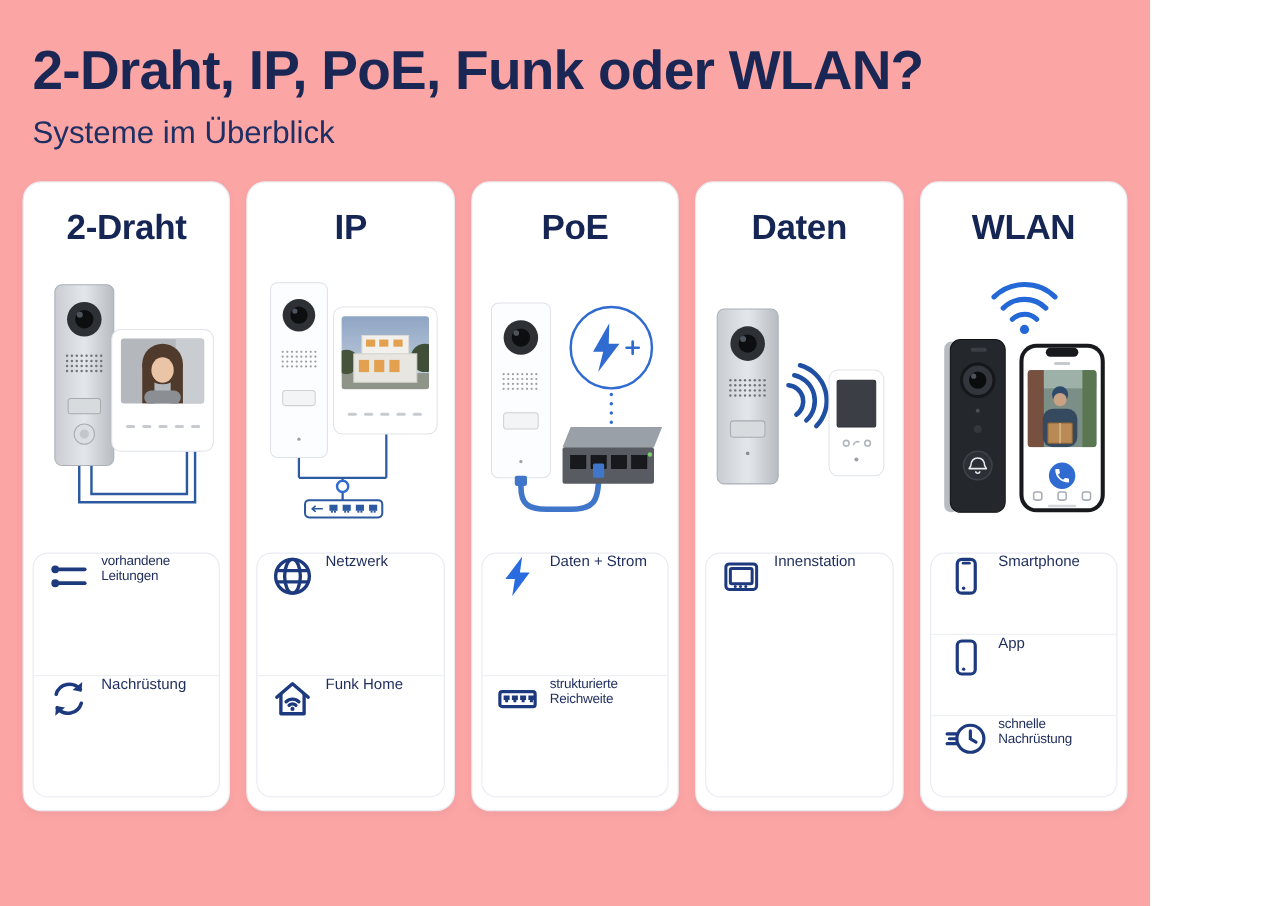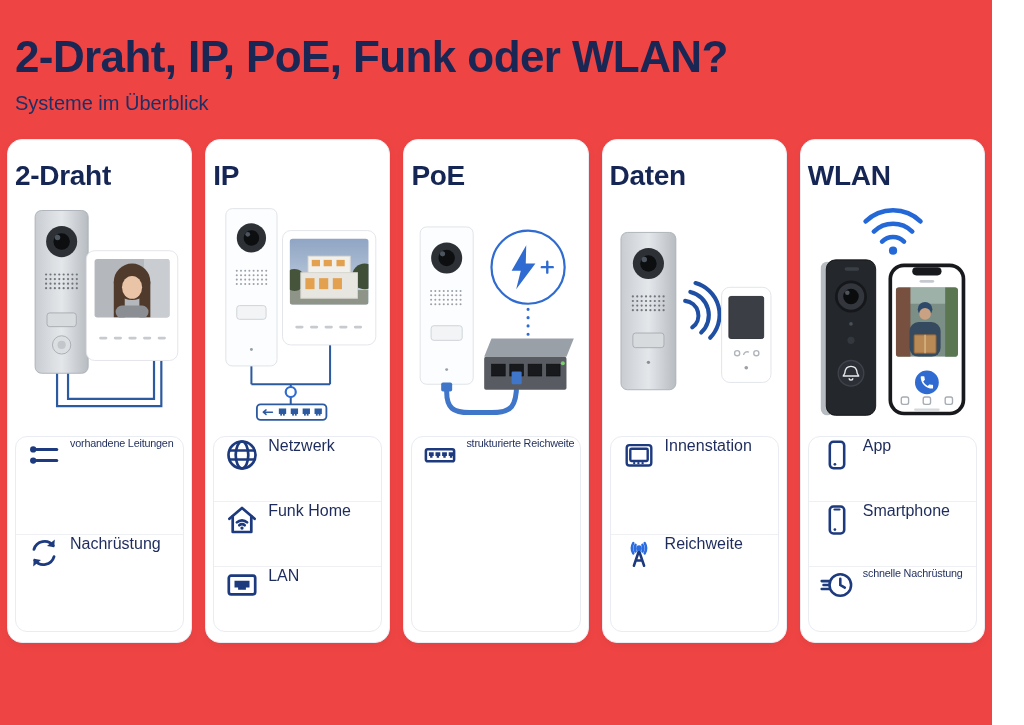--- a/index.html
+++ b/index.html
@@ -1,32 +1,32 @@
 <!DOCTYPE html>
 <html><head>
 <meta charset="utf-8">
 <title>Systeme im Überblick</title>
 <style>
   html,body{margin:0;padding:0;background:#ffffff;font-family:"Liberation Sans",sans-serif;}
-  .page{width:992px;height:725px;position:relative;overflow:hidden;background:#ef4444;box-sizing:border-box;padding:24px 7px 0;}
+  .page{width:920px;height:725px;position:relative;overflow:hidden;background:#fca5a5;box-sizing:border-box;padding:24px 18px 0;}
   .page-header{margin:0 8px;}
   h1.title{margin:8px 0 0;font-size:44px;font-weight:700;letter-spacing:-0.6px;color:#1a2754;}
-  p.subtitle{margin:10px 0 0;font-size:20px;font-weight:400;color:#1e2f63;}
+  p.subtitle{margin:10px 0 0;font-size:25px;font-weight:400;color:#1e2f63;}
   .cards{display:grid;grid-template-columns:repeat(5,1fr);gap:13px;margin-top:24px;}
   .card{background:#ffffff;border:1px solid #eaecf1;border-radius:15px;box-shadow:0 3px 8px rgba(20,30,60,.05);
         height:504px;padding:8px 7px 10px;box-sizing:border-box;display:flex;flex-direction:column;}
-  .card-title{margin:12px 0 2px;text-align:left;font-size:28px;font-weight:700;color:#152554;letter-spacing:-0.3px;}
+  .card-title{margin:12px 0 2px;text-align:center;font-size:28px;font-weight:700;color:#152554;letter-spacing:-0.3px;}
   .illu{height:236px;flex:none;}
   .illu svg{width:100%;height:100%;display:block;}
   .features{border:1px solid #e9ecf2;border-radius:12px;margin-top:6px;flex:1;display:flex;flex-direction:column;background:#fff;}
   .feature{flex:1;display:flex;align-items:flex-start;gap:8px;padding:0 4px 0 10px;}
   .feature + .feature{border-top:1px solid #eef0f4;}
   .f-icon{width:36px;height:36px;flex:none;display:flex;align-items:center;justify-content:center;}
   .f-icon svg{width:100%;height:100%;}
-  .f-label{font-size:16px;color:#1d2c5c;line-height:1.15;font-weight:500;}
+  .f-label{font-size:12px;color:#1d2c5c;line-height:1.15;font-weight:500;}
   .f-label.small{font-size:10.8px;letter-spacing:-0.2px;}
 </style>
 </head>
 <body>
 
 <div class="page">
   <header class="page-header">
     <h1 class="title">2-Draht, IP, PoE, Funk oder WLAN?</h1>
     <p class="subtitle">Systeme im Überblick</p>
   </header>
@@ -259,29 +259,20 @@
               <svg viewBox="0 0 24 24" fill="none" stroke="#1d3a7e" stroke-width="1.8" stroke-linecap="round" stroke-linejoin="round">
                 <path d="M3.6,11.2 L12,4 L20.4,11.2"></path>
                 <path d="M5.8,9.6 V20 H18.2 V9.6"></path>
                 <path d="M8.6,13.6 a4.8,4.8 0 0 1 6.8,0"></path>
                 <path d="M10.2,15.5 a2.6,2.6 0 0 1 3.6,0"></path>
                 <circle cx="12" cy="17.4" r="1.1" fill="#1d3a7e" stroke="none"></circle>
               </svg>
             </span>
             <span class="f-label">Funk Home</span>
           </div>
-          <div class="feature">
-            <span class="f-icon">
-              <svg viewBox="0 0 24 24">
-                <rect x="3.2" y="5.8" width="17.6" height="12.4" rx="1.5" fill="none" stroke="#1d3a7e" stroke-width="1.8"></rect>
-                <path d="M7,9.2 h10 v4.4 h-2.4 v1.6 h-5.2 v-1.6 h-2.4 z" fill="#1d3a7e"></path>
-              </svg>
-            </span>
-            <span class="f-label">LAN</span>
-          </div>
         </div>
       </section>
       <section class="card">
         <h2 class="card-title">PoE</h2>
         <div class="illu">
           <svg viewBox="0 0 185 238" xmlns="http://www.w3.org/2000/svg" preserveAspectRatio="xMidYMid meet">
  <g>
   <circle cx="128" cy="70" r="40" fill="#ffffff" stroke="#2f6bd0" stroke-width="2.4"></circle>
   <path d="M126,46 L110,74 L120,74 L115,94 L136,66 L125.5,66 Z" fill="#2f6bd0"></path>
   <path d="M149,64 v12 M143,70 h12" stroke="#2f6bd0" stroke-width="2.6" stroke-linecap="round"></path>
@@ -340,20 +331,28 @@
               </g>
   <circle cx="166" cy="175" r="2.2" fill="#79d06c"></circle>
   <rect x="110" y="184" width="11" height="14" rx="1.5" fill="#3f76c9"></rect>
  </g>
 </svg>
         </div>
         <div class="features">
           <div class="feature">
             <span class="f-icon">
               <svg viewBox="0 0 24 24">
+                <path d="M14.5,1.5 L5.5,13.5 L10.6,13.5 L9.2,22.5 L18.5,10 L13.3,10 Z" fill="#2b6be0"></path>
+              </svg>
+            </span>
+            <span class="f-label">Daten + Strom</span>
+          </div>
+          <div class="feature">
+            <span class="f-icon">
+              <svg viewBox="0 0 24 24">
                 <rect x="2.6" y="8.2" width="18.8" height="8" rx="1.2" fill="none" stroke="#1d3a7e" stroke-width="1.7"></rect>
                 <g fill="#1d3a7e">
                   <path d="M4.6,10.2 h3.2 v2.4 h-0.8 v1.2 h-1.6 v-1.2 h-0.8 z"></path>
                   <path d="M9,10.2 h3.2 v2.4 h-0.8 v1.2 h-1.6 v-1.2 h-0.8 z"></path>
                   <path d="M13.4,10.2 h3.2 v2.4 h-0.8 v1.2 h-1.6 v-1.2 h-0.8 z"></path>
                   <path d="M17.8,10.2 h3.2 v2.4 h-0.8 v1.2 h-1.6 v-1.2 h-0.8 z"></path>
                 </g>
               </svg>
             </span>
             <span class="f-label small">strukturierte Reichweite</span>
@@ -436,37 +435,20 @@
                 <rect x="6.2" y="7.8" width="11.6" height="8.2" rx="0.8"></rect>
                 <g fill="#1d3a7e" stroke="none">
                   <circle cx="8.8" cy="17.4" r="0.8"></circle>
                   <circle cx="11.6" cy="17.4" r="0.8"></circle>
                   <circle cx="14.4" cy="17.4" r="0.8"></circle>
                 </g>
               </svg>
             </span>
             <span class="f-label">Innenstation</span>
           </div>
-          <div class="feature">
-            <span class="f-icon">
-              <svg viewBox="0 0 24 24">
-                <g fill="none" stroke="#1d3a7e" stroke-width="1.7" stroke-linecap="round">
-                  <path d="M12,10.5 L8.6,20.5 M12,10.5 L15.4,20.5 M9.9,17 L14.1,17"></path>
-                </g>
-                <circle cx="12" cy="8.8" r="1.9" fill="#2b6be0"></circle>
-                <g fill="none" stroke="#2b6be0" stroke-width="1.7" stroke-linecap="round">
-                  <path d="M8.2,5.4 A6.8,6.8 0 0 0 8.2,12.2"></path>
-                  <path d="M9.7,6.6 A4.4,4.4 0 0 0 9.7,11"></path>
-                  <path d="M14.3,6.6 A4.4,4.4 0 0 1 14.3,11"></path>
-                  <path d="M15.8,5.4 A6.8,6.8 0 0 1 15.8,12.2"></path>
-                </g>
-              </svg>
-            </span>
-            <span class="f-label">Reichweite</span>
-          </div>
         </div>
       </section>
       <section class="card">
         <h2 class="card-title">WLAN</h2>
         <div class="illu">
           <svg viewBox="0 0 185 238" xmlns="http://www.w3.org/2000/svg" preserveAspectRatio="xMidYMid meet">
  <defs>
               <clipPath id="ph5">
                 <rect x="96" y="92" width="68" height="76" rx="4"></rect>
               </clipPath>
@@ -516,35 +498,35 @@
                 <rect x="150" y="212" width="8" height="8" rx="2"></rect>
               </g>
   <rect x="116" y="224.5" width="28" height="2.5" rx="1.25" fill="#d4d7db"></rect>
  </g>
 </svg>
         </div>
         <div class="features">
           <div class="feature">
             <span class="f-icon">
               <svg viewBox="0 0 24 24" fill="none" stroke="#1d3a7e" stroke-width="1.7">
-                <rect x="7.2" y="3.2" width="9.6" height="17.6" rx="2.4"></rect>
-                <circle cx="10.6" cy="18.2" r="0.9" fill="#1d3a7e" stroke="none"></circle>
-              </svg>
-            </span>
-            <span class="f-label">App</span>
-          </div>
-          <div class="feature">
-            <span class="f-icon">
-              <svg viewBox="0 0 24 24" fill="none" stroke="#1d3a7e" stroke-width="1.7">
                 <rect x="7.2" y="3" width="9.6" height="18" rx="2.4"></rect>
                 <path d="M10.3,5 h3.4" stroke-width="1.4" stroke-linecap="round"></path>
                 <circle cx="10.6" cy="18.4" r="0.9" fill="#1d3a7e" stroke="none"></circle>
               </svg>
             </span>
             <span class="f-label">Smartphone</span>
+          </div>
+          <div class="feature">
+            <span class="f-icon">
+              <svg viewBox="0 0 24 24" fill="none" stroke="#1d3a7e" stroke-width="1.7">
+                <rect x="7.2" y="3.2" width="9.6" height="17.6" rx="2.4"></rect>
+                <circle cx="10.6" cy="18.2" r="0.9" fill="#1d3a7e" stroke="none"></circle>
+              </svg>
+            </span>
+            <span class="f-label">App</span>
           </div>
           <div class="feature">
             <span class="f-icon">
               <svg viewBox="0 0 24 24" fill="none" stroke="#1d3a7e" stroke-width="1.7" stroke-linecap="round">
                 <circle cx="14.2" cy="12" r="7.2"></circle>
                 <path d="M14.2,7.8 V12 L17.2,13.8"></path>
                 <path d="M1.8,9.4 h5 M3,12 h3.8 M1.8,14.6 h5"></path>
               </svg>
             </span>
             <span class="f-label small">schnelle Nachrüstung</span>

